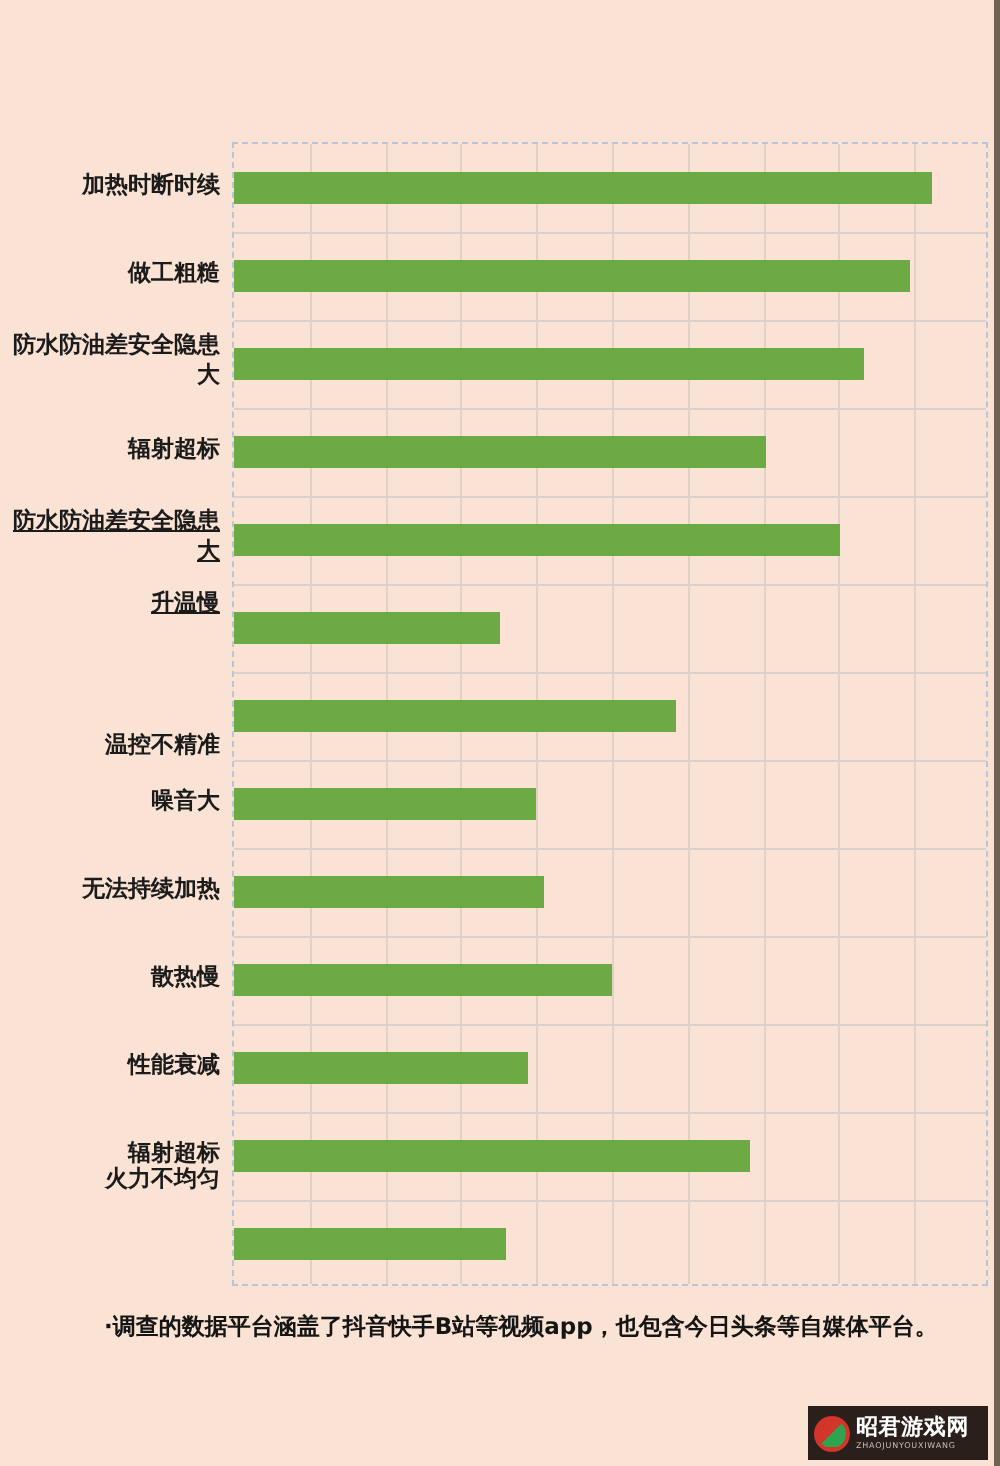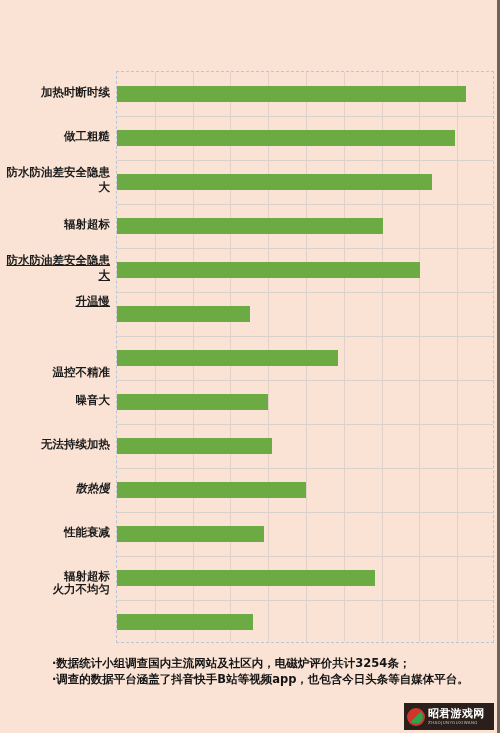--- a/index.html
+++ b/index.html
@@ -181,21 +181,21 @@
   <div id="labels">
       <div class="cat-label" style="top: 84.5px;">加热时断时续</div>
       <div class="cat-label" style="top: 128.5px;">做工粗糙</div>
       <div class="cat-label" style="top: 165px;">防水防油差安全隐患大</div>
       <div class="cat-label" style="top: 216.5px;">辐射超标</div>
       <div class="cat-label" style="top: 253px; text-decoration: underline;">防水防油差安全隐患大</div>
       <div class="cat-label" style="top: 294px; text-decoration: underline;">升温慢</div>
       <div class="cat-label" style="top: 348.5px; margin-top: 16px;">温控不精准</div>
       <div class="cat-label" style="top: 392.5px;">噪音大</div>
       <div class="cat-label" style="top: 436.5px;">无法持续加热</div>
-      <div class="cat-label" style="top: 480.5px; font-style: italic;">散热慢</div>
+      <div class="cat-label" style="top: 480.5px;">散热慢</div>
       <div class="cat-label" style="top: 524.5px;">性能衰减</div>
       <div class="cat-label" style="top: 568.5px;">辐射超标</div>
       <div class="cat-label" style="top: 582px;">火力不均匀</div>
     </div>
 
   <div class="plot-wrap">
     <div class="plot-inner" id="plot">
         <div class="vgrid" style="left: 37.8px;"></div>
         <div class="vgrid" style="left: 75.6px;"></div>
         <div class="vgrid" style="left: 113.4px;"></div>
@@ -253,21 +253,20 @@
           <div class="bar" title="做工粗糙" style="width: 258.174px; background: rgb(108, 171, 68);"></div>
         </div>
         <div class="gridline" style="top: 528px;"></div>
         <div class="bar-band" style="top: 528px; height: 44px;">
           <div class="bar" title="火力不均匀" style="width: 136.08px; background: rgb(108, 171, 68);"></div>
         </div>
       </div>
   </div>
 
   <div class="notes">
-    <div class="note-line">·数据统计小组调查国内主流网站及社区内，电磁炉评价共计3254条；</div>
     <div class="note-line">·调查的数据平台涵盖了抖音快手B站等视频app，也包含今日头条等自媒体平台。</div>
   </div>
 
   <div class="watermark">
     <div class="wm-mark"></div>
     <div class="wm-text">
       <div class="wm-cn">昭君游戏网</div>
       <div class="wm-en">ZHAOJUNYOUXIWANG</div>
     </div>
   </div>

